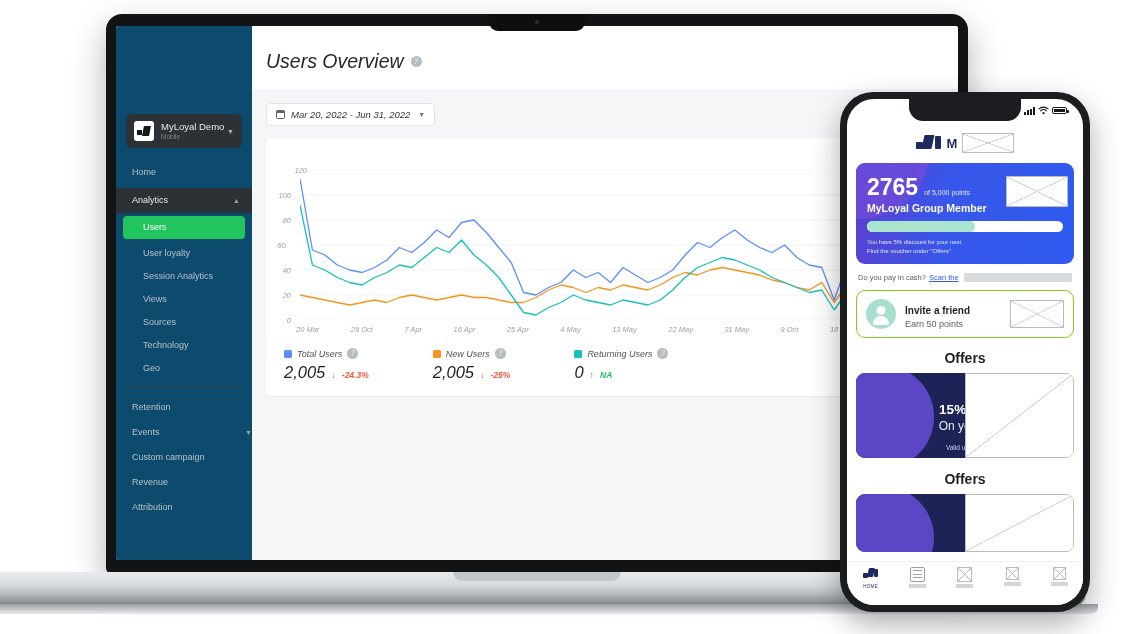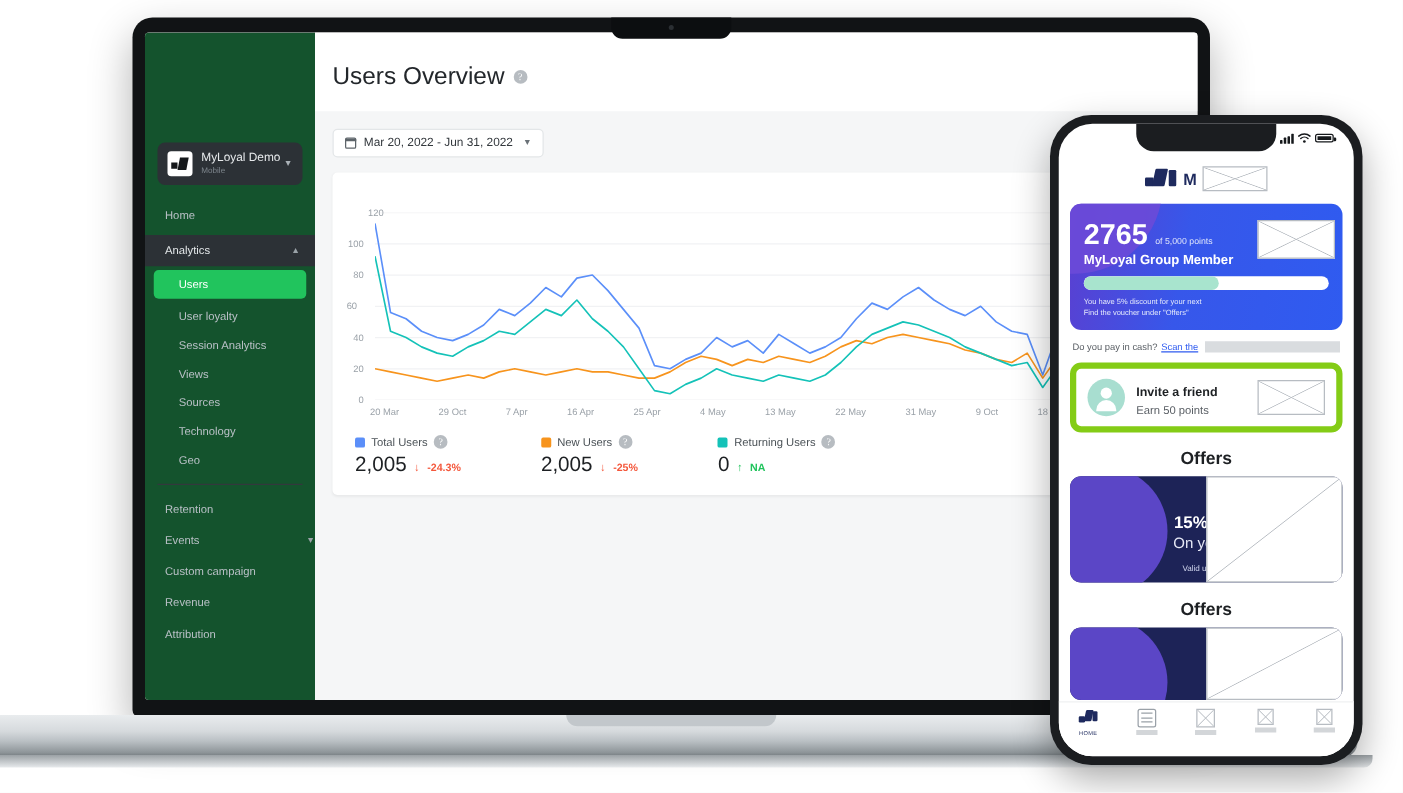--- a/index.html
+++ b/index.html
@@ -43,21 +43,21 @@
     border-radius: 0 0 9px 9px;
   }
   .lp-foot {
     position: absolute; left: -130px; top: 590px; width: 1122px; height: 10px;
     background: linear-gradient(180deg,#9ba1a5,#e7eaec);
     border-radius: 0 0 7px 7px;
   }
 
   
   .sidebar {
-    width: 136px; flex: 0 0 136px; background: #14532d;
+    width: 136px; flex: 0 0 136px; background: #0c4a6e;
     padding: 14px 0 0 0; color: #c9ced3;
   }
   .ws-sel {
     margin: 74px 10px 12px 10px; background: #2c3136; border-radius: 6px;
     display: flex; align-items: center; gap: 7px; padding: 7px 8px;
   }
   .ws-logo {
     width: 20px; height: 20px; background: #fff; border-radius: 3px;
     position: relative; flex: 0 0 20px;
   }
@@ -87,21 +87,21 @@
   .nav-sub {
     font-size: 9px; color: #b9c0c6; padding: 6px 0 6px 27px; line-height: 11px;
   }
   .nav-sub.active {
     background: #21c45d; color: #ffffff; margin: 3px 7px; border-radius: 4px;
     padding: 6px 0 6px 20px;
   }
   .nav-div { height: 1px; background: #33383d; margin: 7px 10px; }
 
   
-  .main { flex: 1; background: #f5f6f7; display: flex; flex-direction: column; min-width: 0; }
+  .main { flex: 1; background: #f5f6f7; display: flex; flex-direction: column; min-width: 0; font-style: italic; }
   .main-head { background: #fff; padding: 24px 0 16px 14px; }
   .page-title {
     font-size: 19.5px; color: #23272b; display: flex; align-items: center; gap: 7px;
     font-weight: 400;
   }
   .help-i {
     width: 11px; height: 11px; border-radius: 50%; background: #b7bcc1; color: #fff;
     font-size: 8px; line-height: 11px; text-align: center; flex: 0 0 11px;
     font-family: "Liberation Serif", serif;
   }
@@ -233,21 +233,21 @@
   }
 
   .cash-row {
     display: flex; align-items: center; gap: 3px; font-size: 7.5px; color: #5b6066;
     padding: 0 2px 8px 2px;
   }
   .cash-link { color: #2f5bf0; text-decoration: underline; }
   .cash-ph { flex: 1; height: 9px; background: #d9dcdf; margin-left: 2px; }
 
   .invite-card {
-    border: 5px solid #84cc16; border-radius: 9px; padding: 8px 9px;
+    border: 1px solid #84cc16; border-radius: 9px; padding: 8px 9px;
     display: flex; align-items: center; gap: 9px; background: #fff; margin-bottom: 12px;
   }
   .avatar {
     width: 30px; height: 30px; border-radius: 50%; background: #a8ded0; flex: 0 0 30px;
     position: relative;
   }
   .avatar:before {
     content:""; position:absolute; left:50%; top:7px; transform:translateX(-50%);
     width:9px; height:9px; border-radius:50%; background:#fff;
   }

